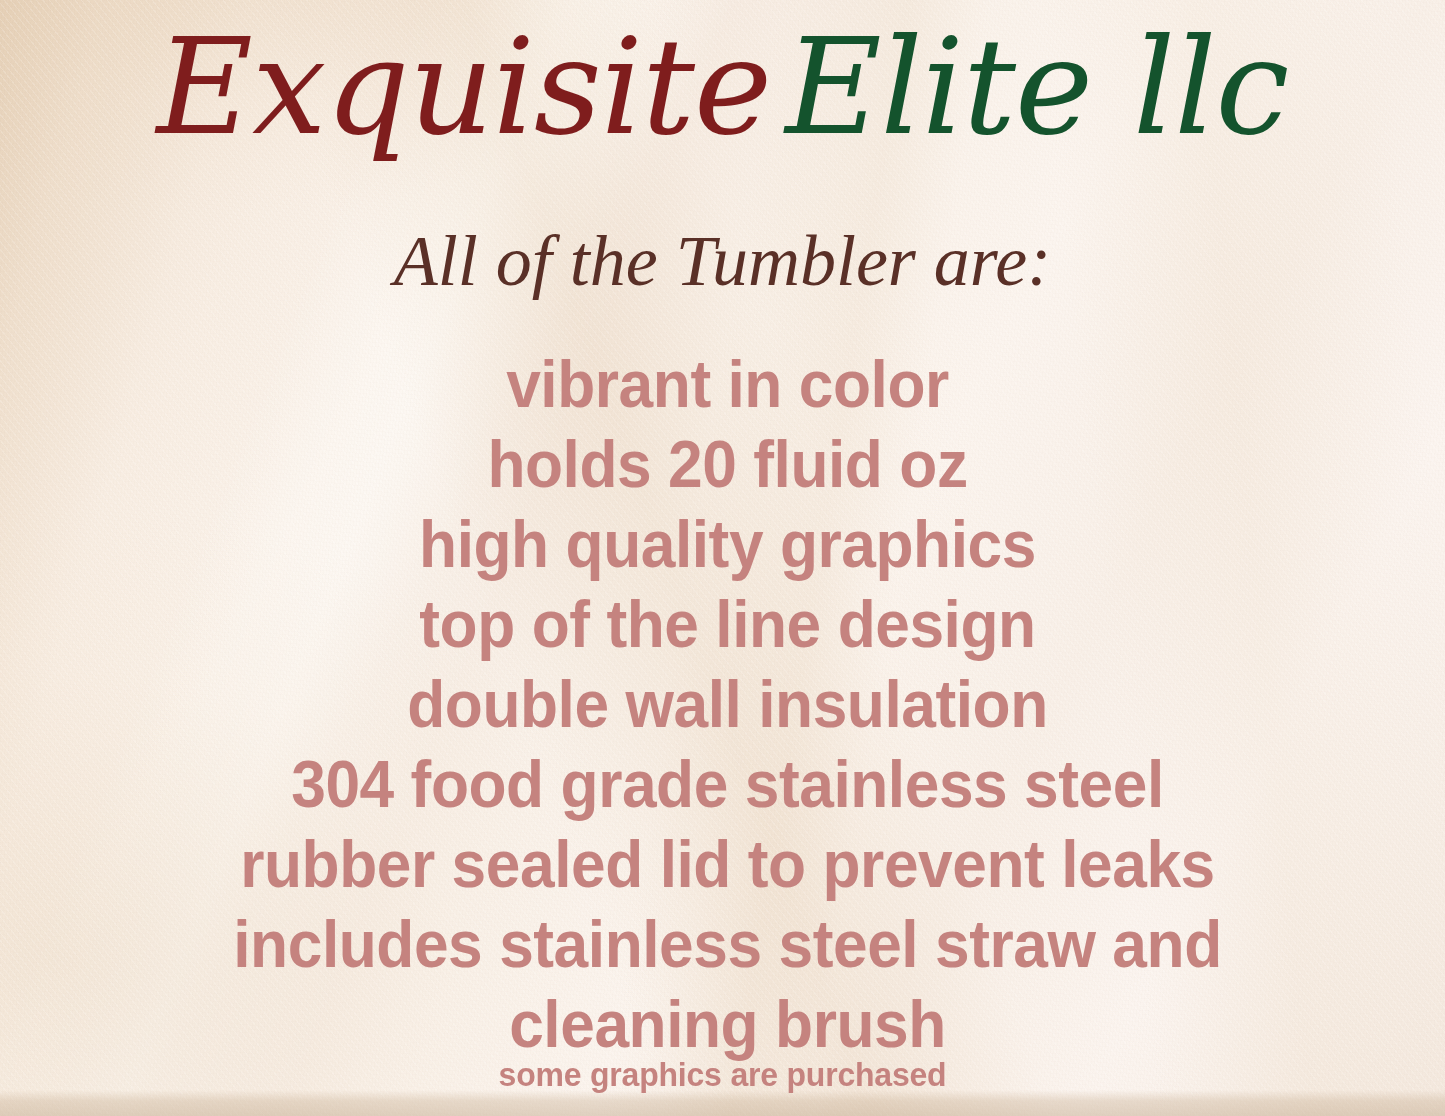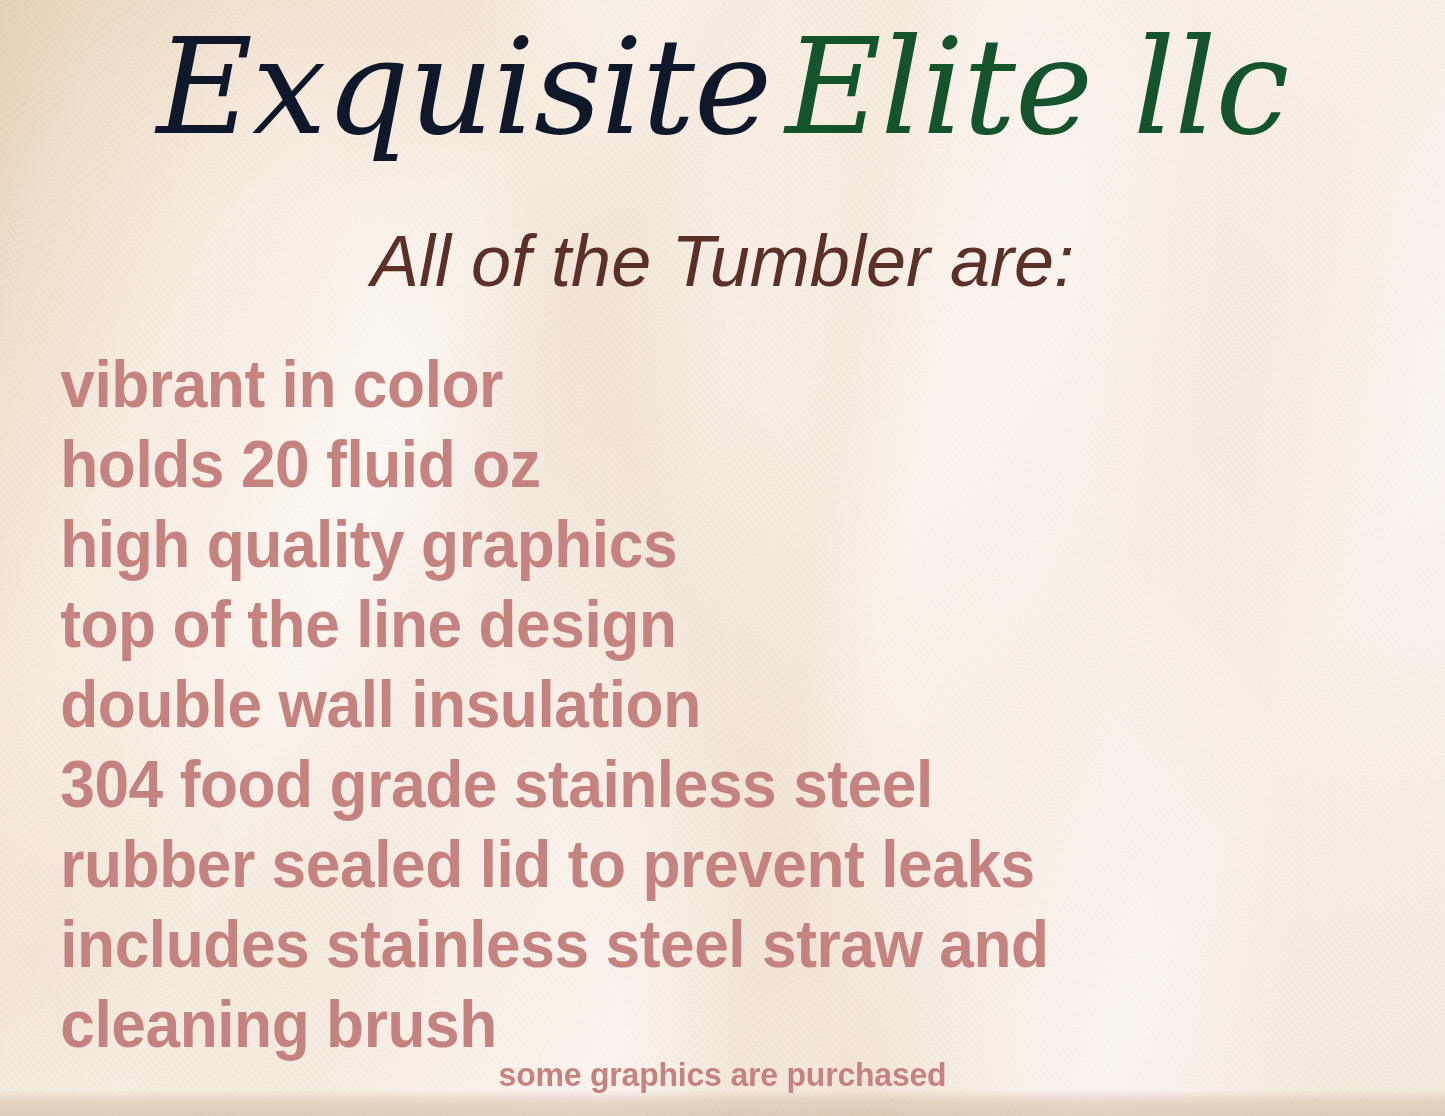--- a/index.html
+++ b/index.html
@@ -136,51 +136,52 @@
     white-space: nowrap;
     font-family: "DejaVu Serif", "Liberation Serif", serif;
     font-style: italic;
     font-weight: 400;
     font-size: 132px;
     line-height: 1.12;
     letter-spacing: -1px;
   }
 
   .brand .word-primary {
-    color: #0f172a;
+    color: #7f1d1d;
     padding-right: 14px;
   }
 
   .brand .word-secondary {
     color: #14532d;
   }
 
   
   .subtitle {
     position: absolute;
     top: 222px;
     left: 0;
     right: 0;
     text-align: center;
     white-space: nowrap;
-    font-family: Liberation Sans, sans-serif;
+    font-family: Liberation Serif, serif;
     font-style: italic;
     font-weight: 400;
     font-size: 72px;
     line-height: 1.1;
     letter-spacing: 0px;
     color: #5a3027;
   }
 
   
   .features {
     position: absolute;
     top: 344px;
     left: 10px;
     right: 0;
+    text-align: center;
   }
 
   .feature-line {
     display: block;
     white-space: nowrap;
     color: #c5837f;
     font-family: "Liberation Sans", sans-serif;
     font-weight: bold;
     font-size: 67px;
     line-height: 80px;

